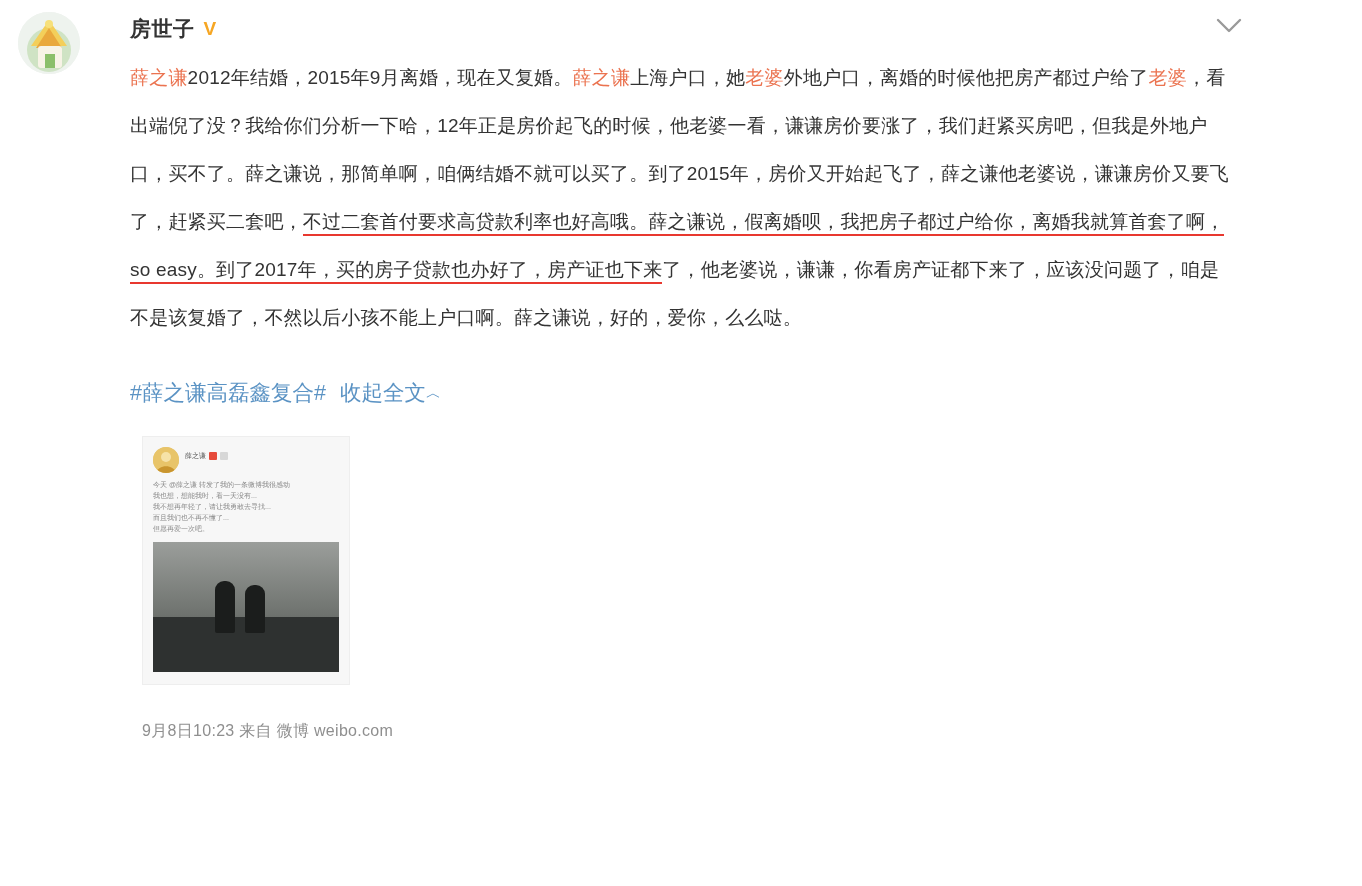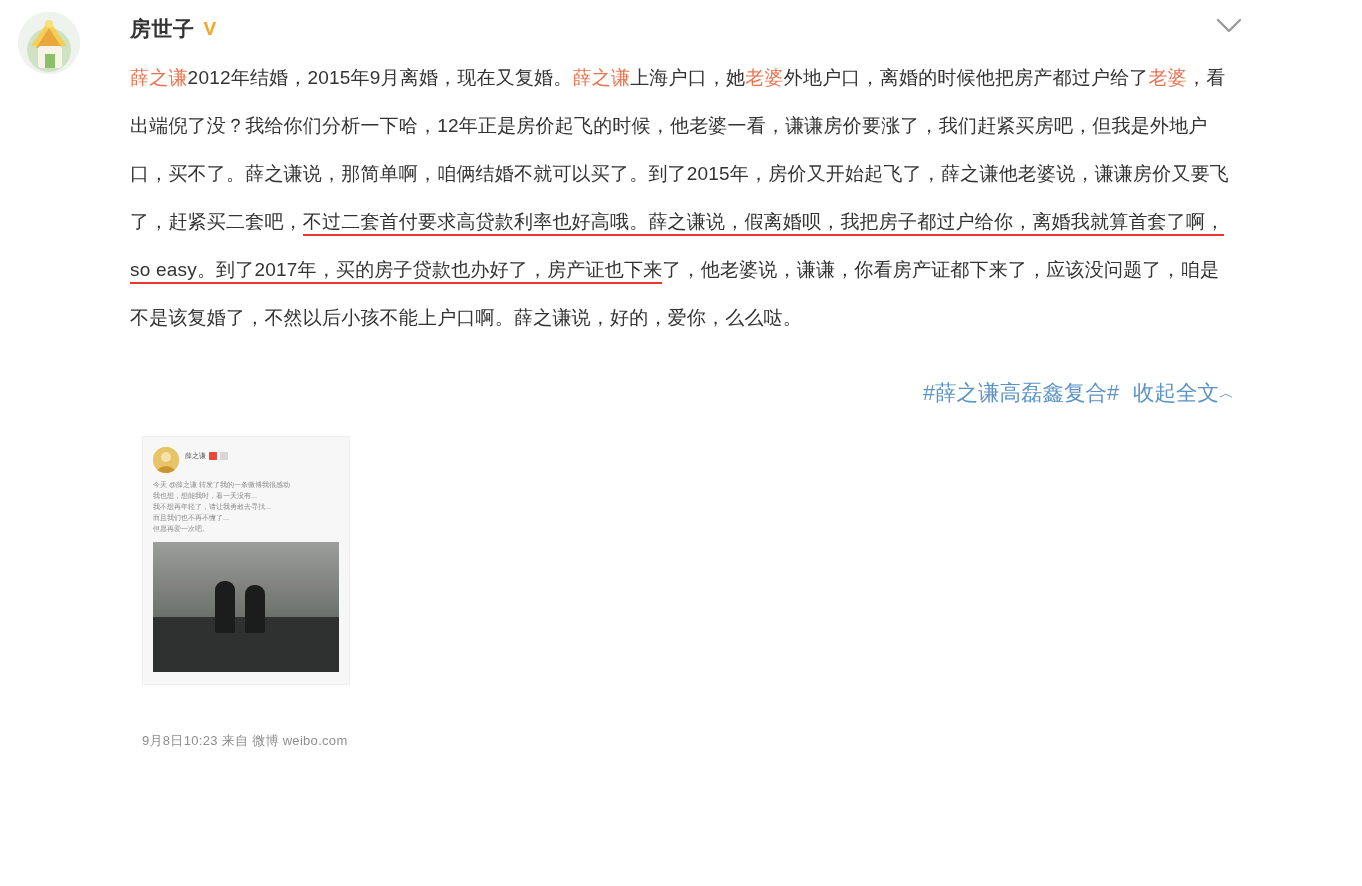--- a/index.html
+++ b/index.html
@@ -77,21 +77,20 @@
   }
   .hl { color: #eb7350; }
   .underline-red {
     border-bottom: 2px solid #e8382f;
     padding-bottom: 2px;
   }
   .tags {
     margin-top: 36px;
     font-size: 21.5px;
     line-height: 30px;
-    text-align: right;
   }
   .topic-link {
     color: #5b93c4;
     cursor: pointer;
   }
   .expand-link {
     color: #5b93c4;
     cursor: pointer;
     margin-left: 8px;
   }
@@ -172,23 +171,23 @@
     bottom: 30%;
     width: 20px;
     height: 52px;
     background: #1b1d1c;
     border-radius: 9px 9px 2px 2px;
   }
   .q-image .f1 { left: 62px; }
   .q-image .f2 { left: 92px; height: 48px; }
 
   .meta {
-    margin-top: 47px;
+    margin-top: 36px;
     margin-left: 12px;
-    font-size: 13px;
+    font-size: 16px;
     color: #8f8f8f;
     letter-spacing: 0.3px;
   }
   .meta .src { color: #8f8f8f; }
 </style>
 </head>
 <body>
 
 <div class="post">
 

